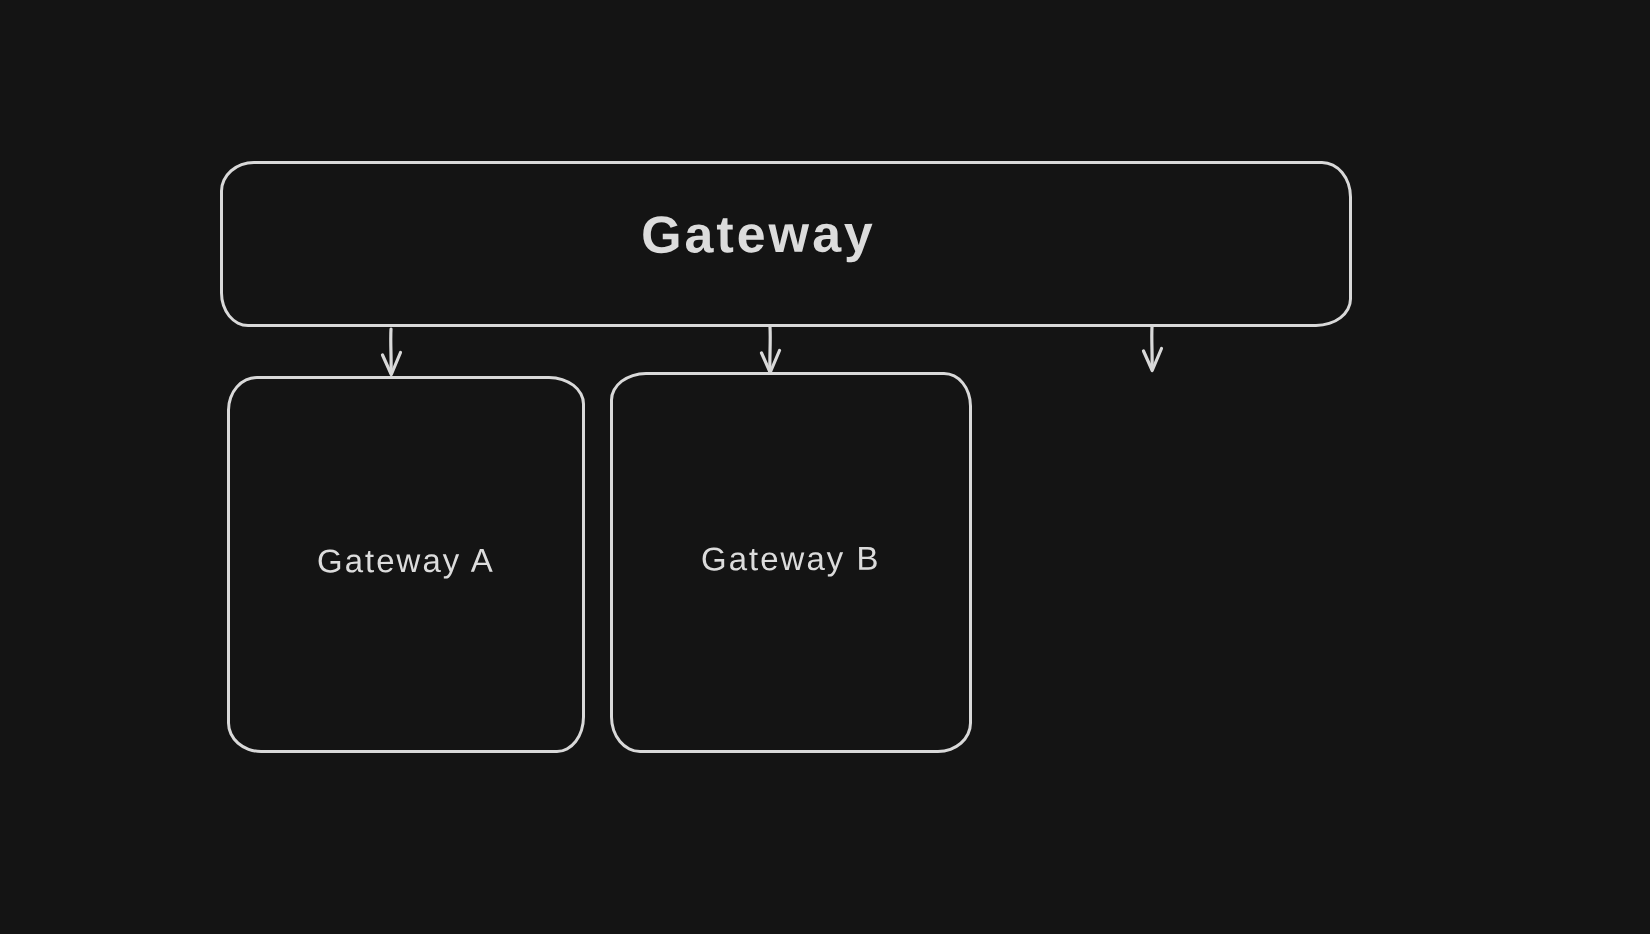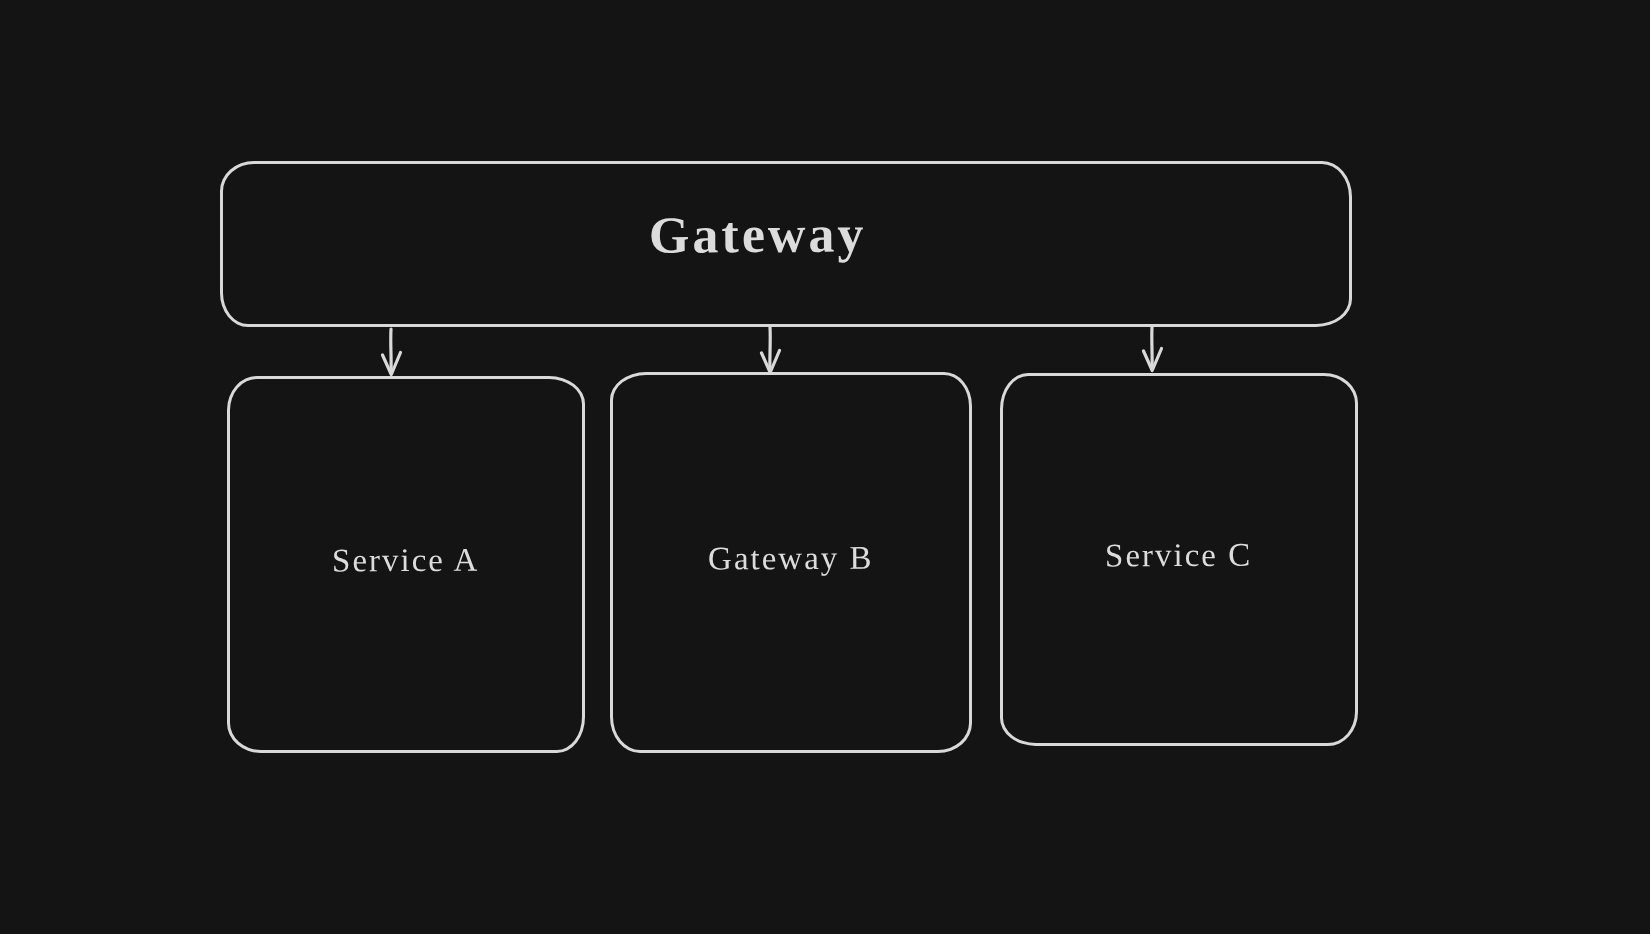--- a/index.html
+++ b/index.html
@@ -8,21 +8,21 @@
     --text: #dcdcdc;
   }
   * { margin: 0; padding: 0; box-sizing: border-box; }
   html, body { background: var(--bg); }
   .stage {
     position: relative;
     width: 1650px;
     height: 802px;
     background: var(--bg);
     overflow: hidden;
-    font-family: Liberation Serif, serif;
+    font-family: Liberation Sans, sans-serif;
   }
   .arrow-layer {
     position: absolute;
     left: 0; top: 0;
     width: 1650px; height: 934px;
   }
   .node {
     position: absolute;
     border: 3.4px solid var(--stroke);
     background: transparent;
@@ -90,24 +90,21 @@
       <path class="edge" d="M 1152 327 C 1151.3 341, 1152.6 356, 1152 369"></path>
       <path class="edge" d="M 1143.5 351 L 1152.2 370.5 L 1161.5 348.5"></path>
     </g>
   </svg>
 
   <div class="node node-gateway">
     <span class="label label-gateway">Gateway</span>
   </div>
 
   <div class="node node-service-a">
-    <span class="label label-service">Service A</span>
+    <span class="label label-service">Gateway A</span>
   </div>
 
   <div class="node node-service-b">
     <span class="label label-service">Gateway B</span>
   </div>
 
-  <div class="node node-service-c">
-    <span class="label label-service">Service C</span>
-  </div>
 
 </div>
 
 </body></html>

